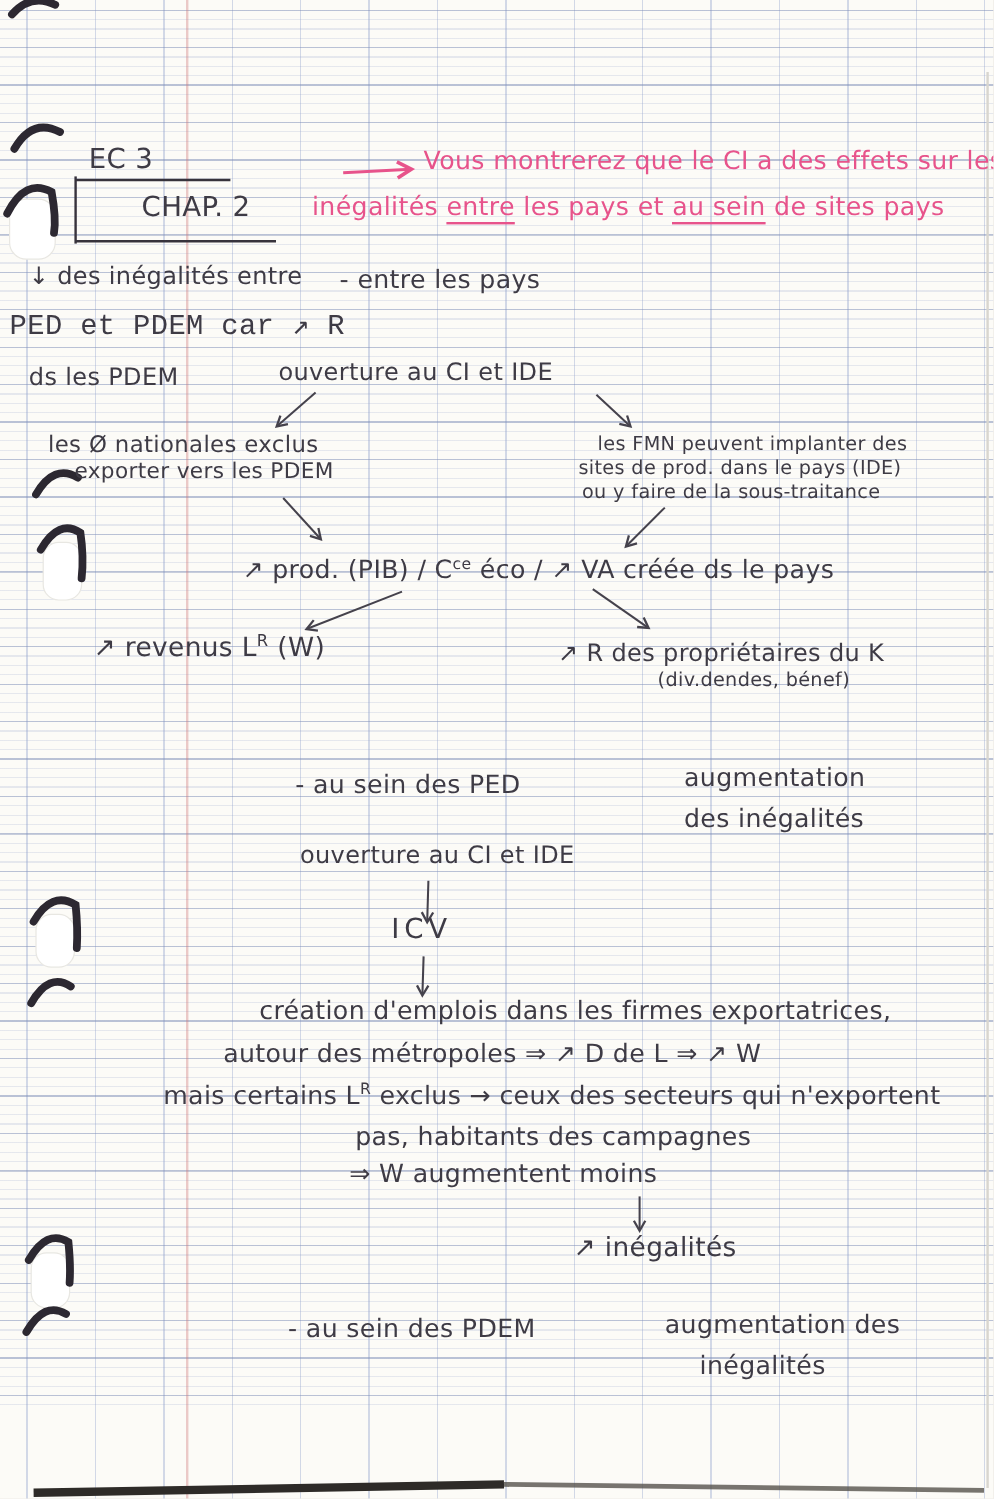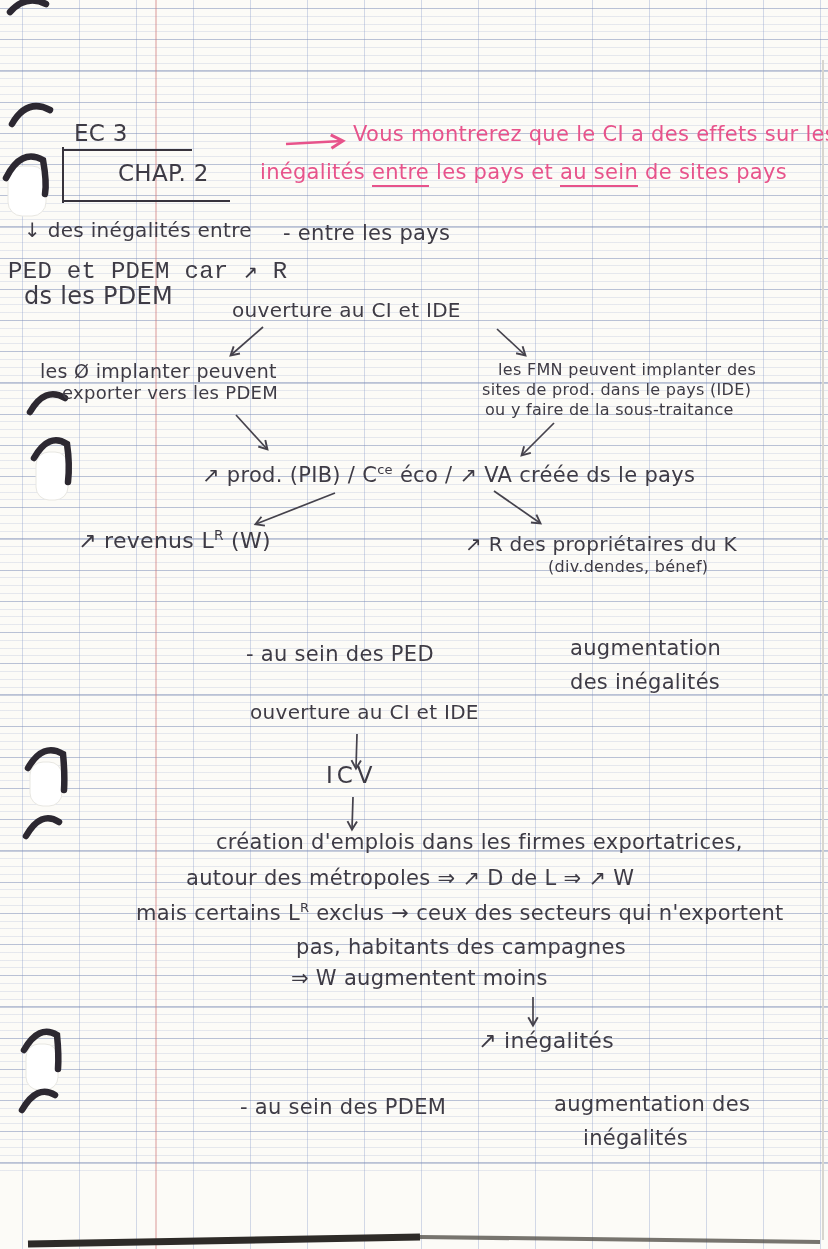--- a/index.html
+++ b/index.html
@@ -98,26 +98,26 @@
     </g>
   </svg>
 
   <span class="hw" style="left:74px;top:120px;font-size:23px;">EC 3</span>
   <span class="hw" style="left:70px;top:160px;font-size:23px;margin-left:48px;">CHAP. 2</span>
   <span class="hw pink" style="left:353px;top:122px;font-size:21px;">Vous montrerez que le CI a des effets sur les</span>
   <span class="hw pink" style="left:260px;top:160px;font-size:21px;"><span>inégalités </span><span class="u-pink">entre</span><span> les pays et </span><span class="u-pink">au sein</span><span> de sites pays</span></span>
 
   <span class="hw" style="left:24px;top:218px;font-size:20px;">↓ des inégalités entre</span>
   <span class="hw" style="left:8px;top:256px;font-size:24px;font-family:Liberation Mono, monospace;">PED et PDEM car ↗ R</span>
-  <span class="hw" style="left:24px;top:282px;font-size:24px;">ds les PDEM</span>
+  <span class="hw" style="left:24px;top:302px;font-size:20px;">ds les PDEM</span>
 
   <span class="hw" style="left:283px;top:221px;font-size:21px;">-  entre les pays</span>
   <span class="hw" style="left:232px;top:298px;font-size:20px;">ouverture au CI et IDE</span>
 
-  <span class="hw" style="left:40px;top:360px;font-size:19px;">les Ø implanter peuvent</span>
+  <span class="hw" style="left:40px;top:360px;font-size:19px;">les Ø nationales exclus</span>
   <span class="hw" style="left:62px;top:382px;font-size:18px;">exporter vers les PDEM</span>
 
   <span class="hw" style="left:498px;top:360px;font-size:16px;">les FMN peuvent implanter des</span>
   <span class="hw" style="left:482px;top:380px;font-size:16px;">sites de prod. dans le pays (IDE)</span>
   <span class="hw" style="left:485px;top:400px;font-size:16px;">ou y faire de la sous-traitance</span>
 
   <span class="hw" style="left:202px;top:463px;font-size:21px;"><span>↗ prod. (PIB) / C</span><sup>ce</sup><span> éco / ↗ VA créée ds le pays</span></span>
 
   <span class="hw" style="left:78px;top:528px;font-size:22px;"><span>↗ revenus L</span><sup>R</sup><span> (W)</span></span>
 

